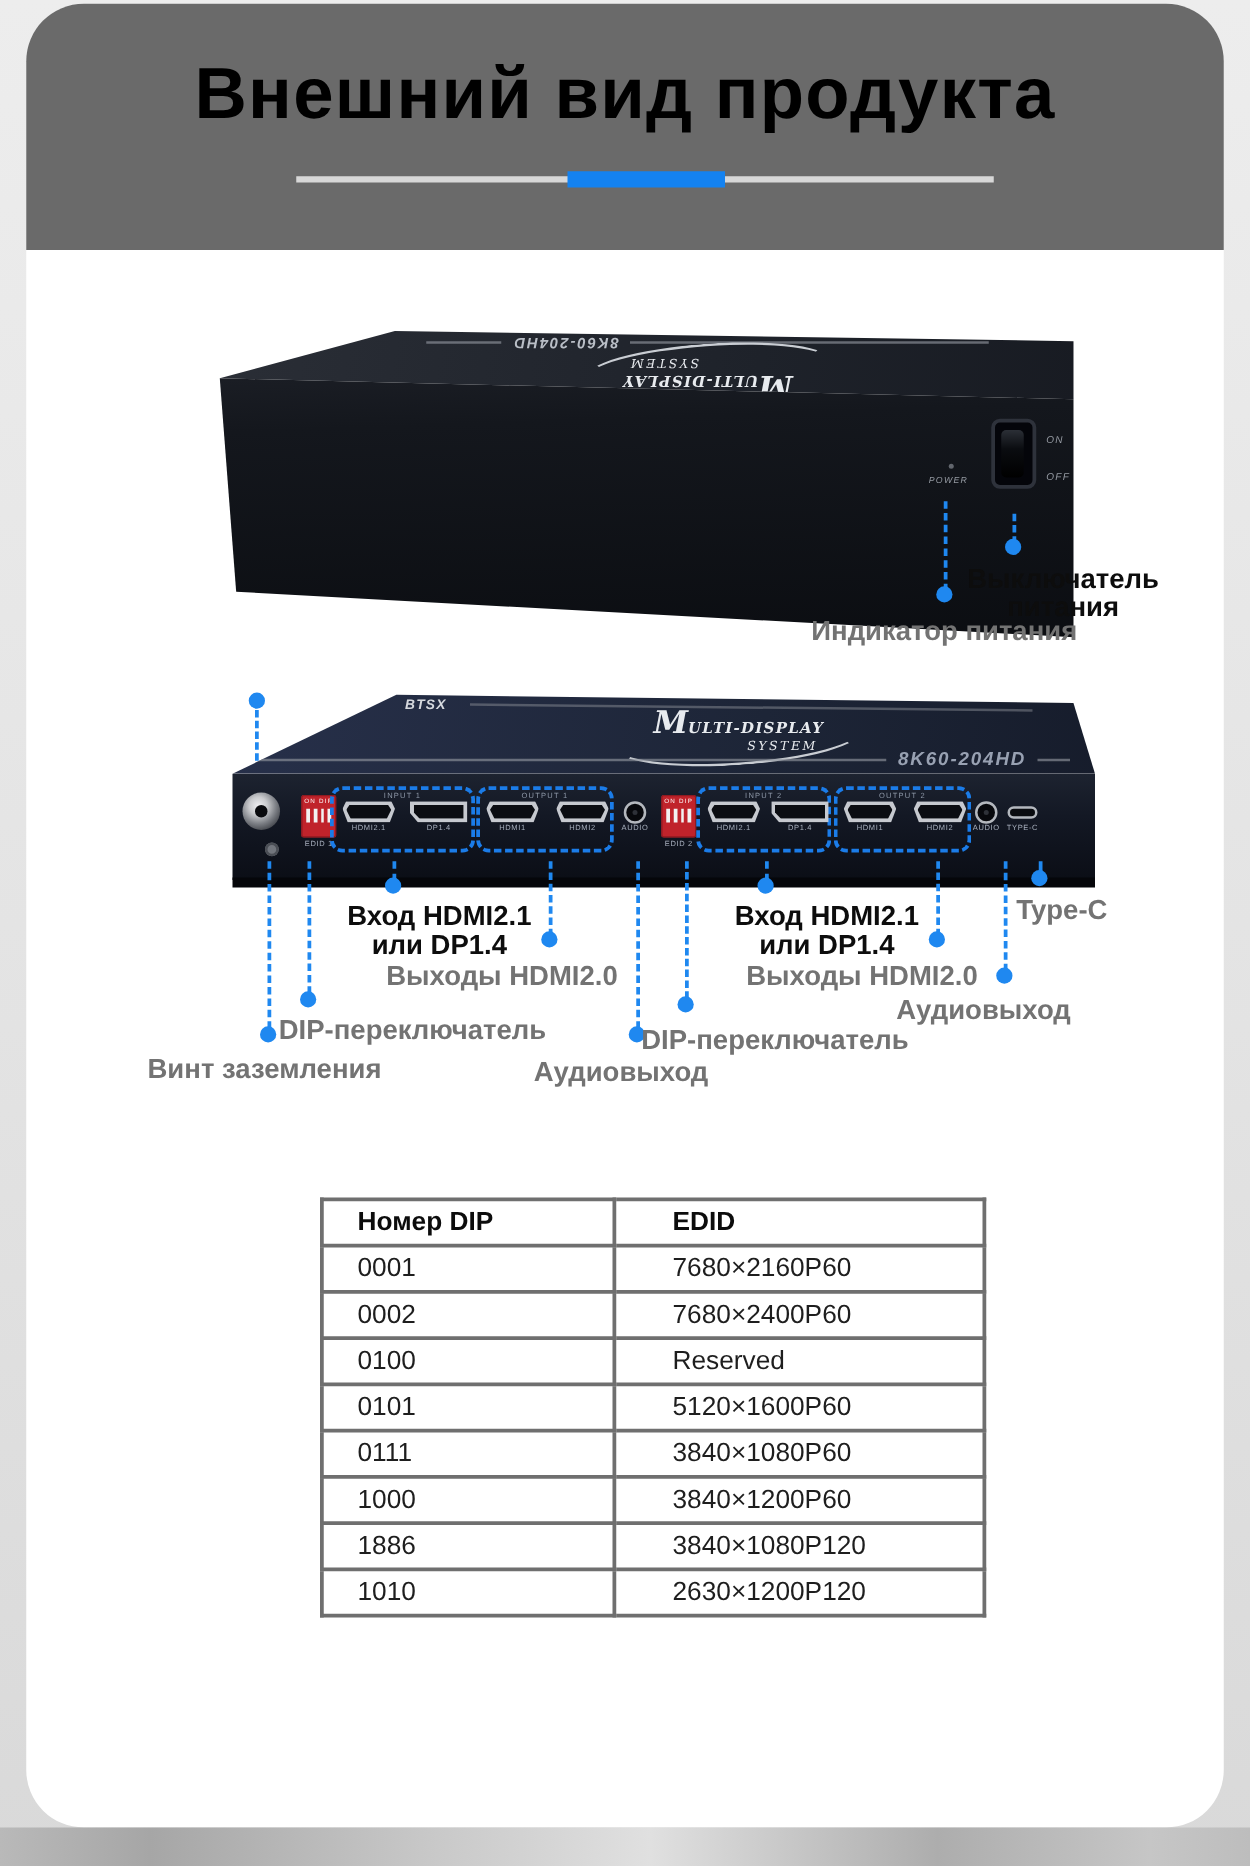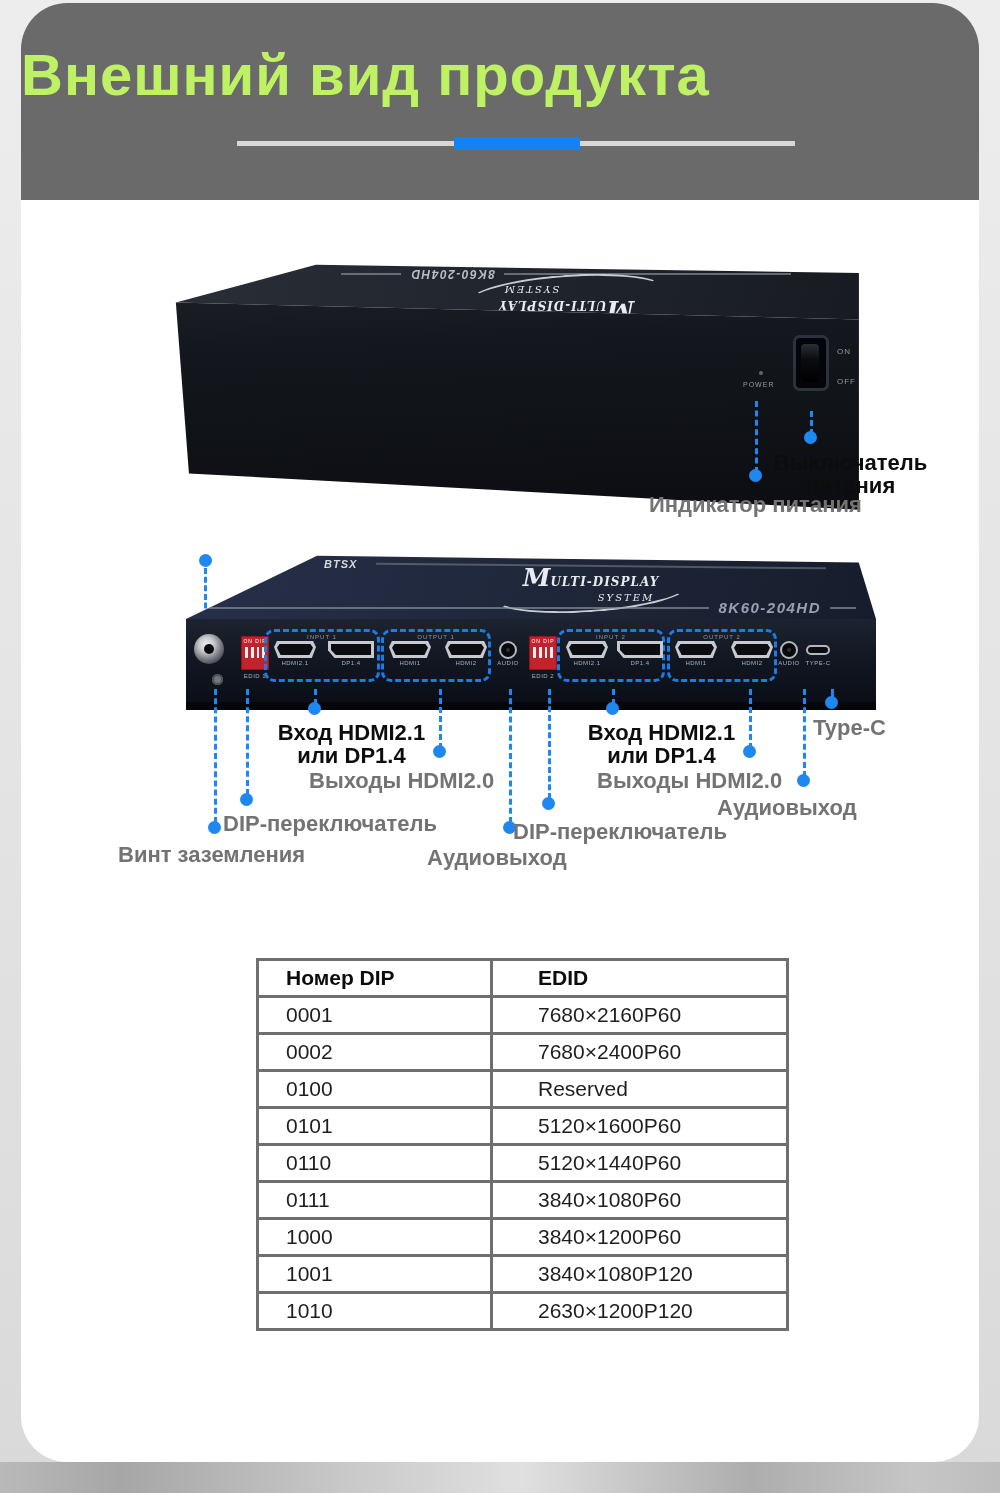--- a/index.html
+++ b/index.html
@@ -2,37 +2,37 @@
 <html><head>
 <meta charset="utf-8">
 <style>
   html,body{margin:0;padding:0;}
   body{font-family:"Liberation Sans",sans-serif;}
   .page{position:relative;width:1000px;height:1493px;overflow:hidden;
         background:linear-gradient(180deg,#ededed 0%,#e3e3e3 55%,#d9d9d9 100%);}
   .card{position:absolute;left:21px;top:3px;width:958px;height:1459px;background:#ffffff;border-radius:46px;}
   
   .hero{position:relative;width:100%;height:197px;background:#6a6a6a;border-radius:46px 46px 0 0;}
-  .title{margin:0;padding-top:38px;text-align:left;font-size:58px;font-weight:700;color:#bef264;letter-spacing:1px;}
+  .title{margin:0;padding-top:38px;text-align:center;font-size:58px;font-weight:700;color:#000000;letter-spacing:1px;}
   .divider{position:absolute;left:216px;top:138px;width:558px;height:5px;background:#d7d7d7;}
   .divider b{position:absolute;left:217px;top:-4px;width:126px;height:13px;background:#1482f0;}
   
   .cline{position:absolute;width:0;border-left:3px dashed #1f88f0;}
   .cdot{position:absolute;width:13px;height:13px;border-radius:50%;background:#1f88f0;}
   .clabel{position:absolute;font-size:22px;font-weight:700;color:#737373;white-space:nowrap;}
   .cblock{position:absolute;text-align:center;font-size:22px;font-weight:700;color:#0d0d0d;line-height:23px;}
   .cblock span{display:block;}
   
   .photo{position:absolute;}
   .rear{left:150px;top:252px;width:690px;height:280px;}
   .face{position:absolute;left:0;top:0;width:100%;height:100%;}
   .rtop{clip-path:polygon(21% 3.5%,99.7% 6.4%,99.7% 23%,0.7% 17%);
         background:linear-gradient(100deg,#2a2e36 0%,#1e222a 60%,#171a21 100%);}
   .rfront{clip-path:polygon(0.7% 17%,99.7% 23%,99.7% 91%,2.6% 78%);
-        background:linear-gradient(178deg,#21242c 0%,#14171d 30%,#0a0c10 100%);}
+        background:linear-gradient(178deg,#21242c 0%,#14171d 30%,#0a0c10 100%);font-style:italic;}
   .flip{transform:rotate(180deg);}
   .mrow{position:absolute;display:flex;align-items:center;gap:9px;}
   .mline{height:2px;background:#8f949c;opacity:.65;}
   .modeltext{font-size:12px;font-weight:700;font-style:italic;color:#b9bec6;letter-spacing:1.5px;white-space:nowrap;}
   .logo{position:absolute;width:210px;height:48px;}
   .arc{position:absolute;left:5px;top:6px;width:195px;height:38px;border:2px solid transparent;border-bottom-color:#c9cdd3;border-radius:50%;transform:rotate(-4deg);}
   .ltext{position:relative;text-align:center;color:#e8ebef;font-family:"DejaVu Serif",serif;font-style:italic;line-height:15px;padding-top:6px;}
   .lm{font-size:25px;font-weight:700;}
   .lrest{font-size:12px;letter-spacing:1px;font-weight:700;}
   .lsub{display:block;font-size:10px;letter-spacing:2px;padding-left:70px;}
@@ -307,33 +307,29 @@
           </tr>
         <tr>
             <td>0100</td>
             <td>Reserved</td>
           </tr>
         <tr>
             <td>0101</td>
             <td>5120×1600P60</td>
           </tr>
         <tr>
-            <td>0110</td>
-            <td>5120×1440P60</td>
-          </tr>
-        <tr>
             <td>0111</td>
             <td>3840×1080P60</td>
           </tr>
         <tr>
             <td>1000</td>
             <td>3840×1200P60</td>
           </tr>
         <tr>
-            <td>1001</td>
+            <td>1886</td>
             <td>3840×1080P120</td>
           </tr>
         <tr>
             <td>1010</td>
             <td>2630×1200P120</td>
           </tr>
       </tbody>
     </table>
   </div>
 

